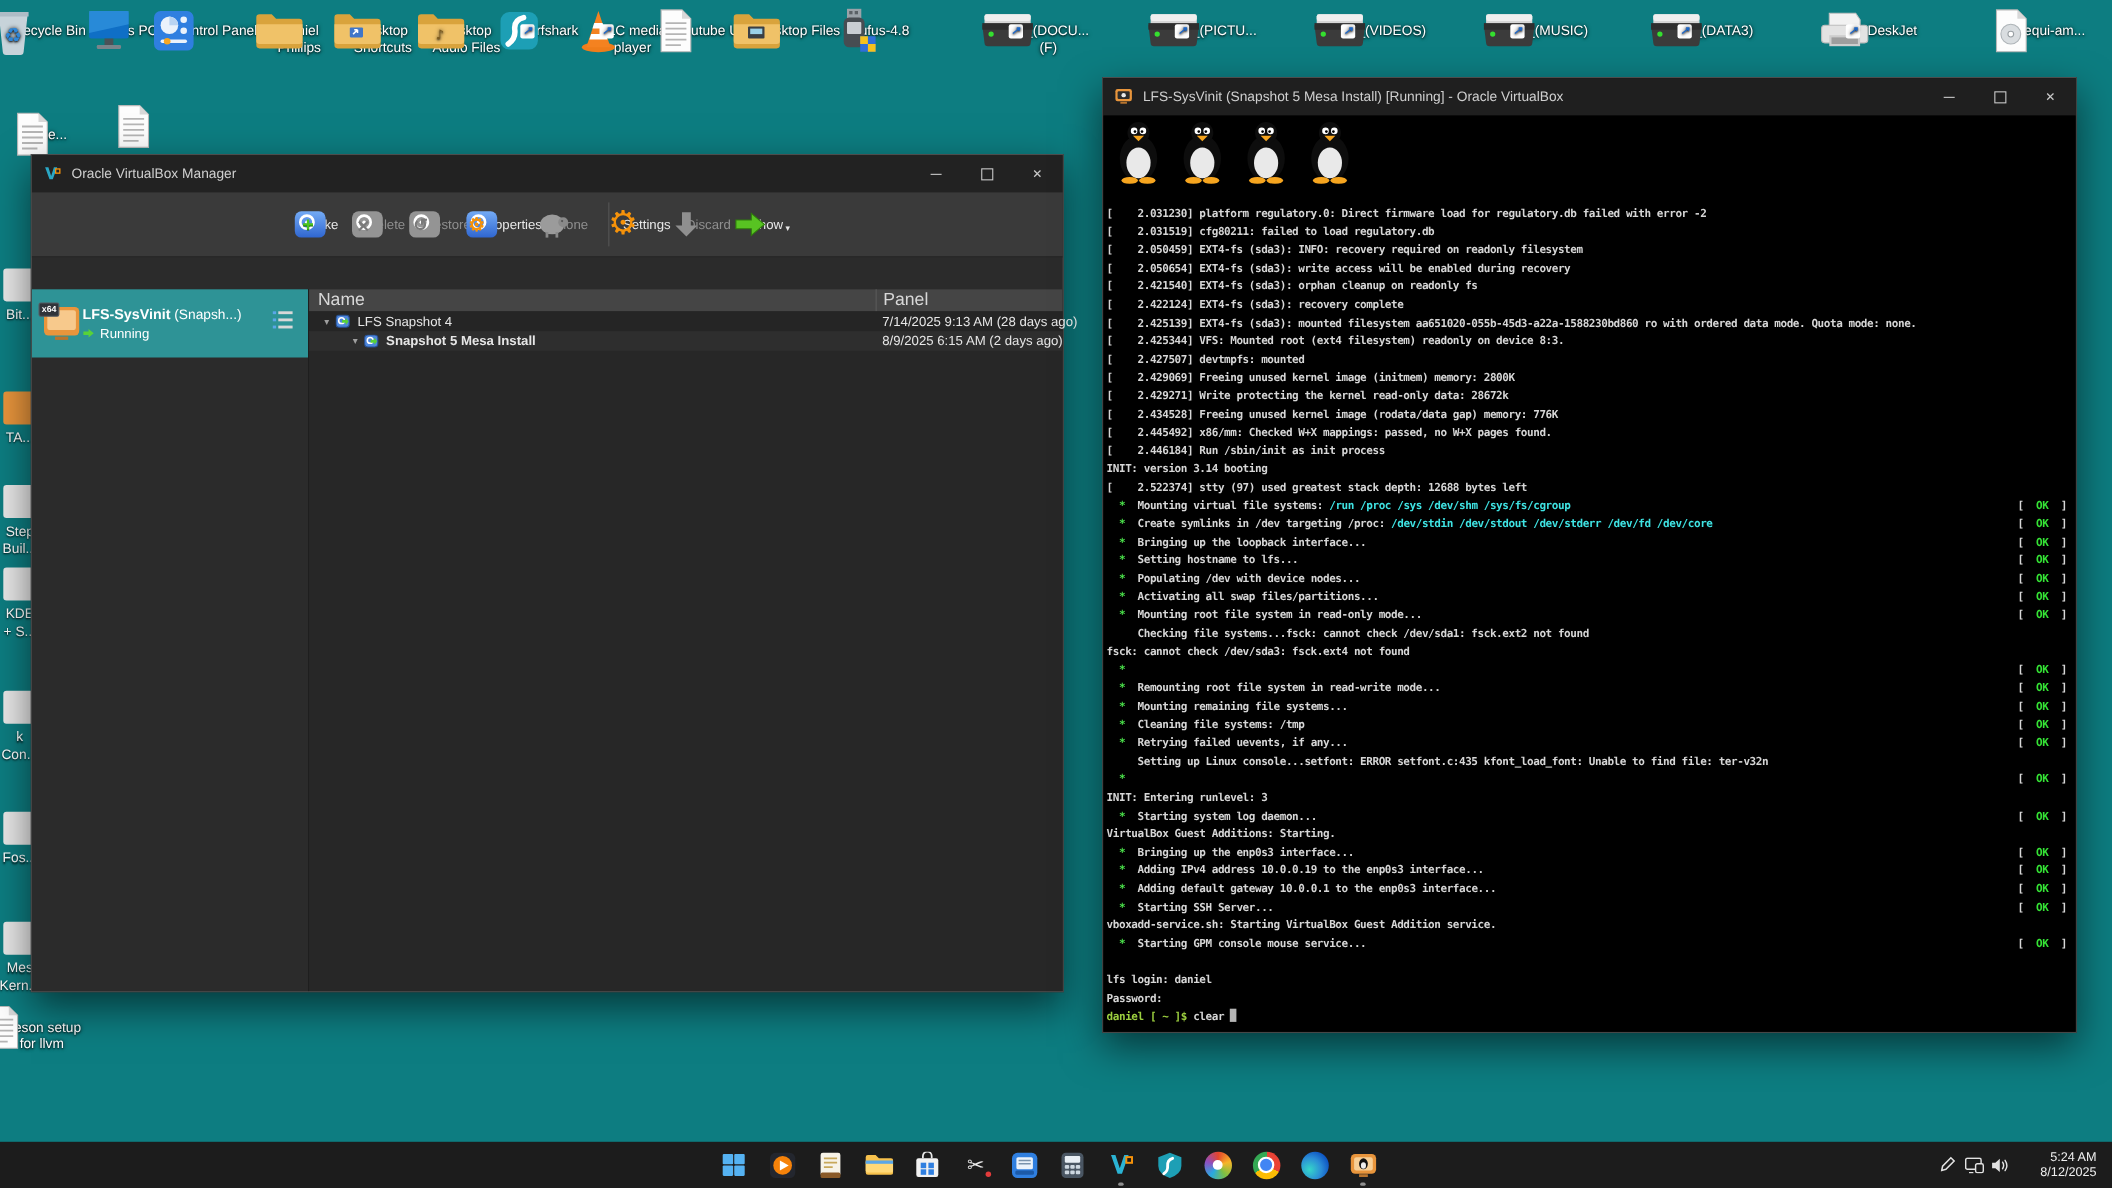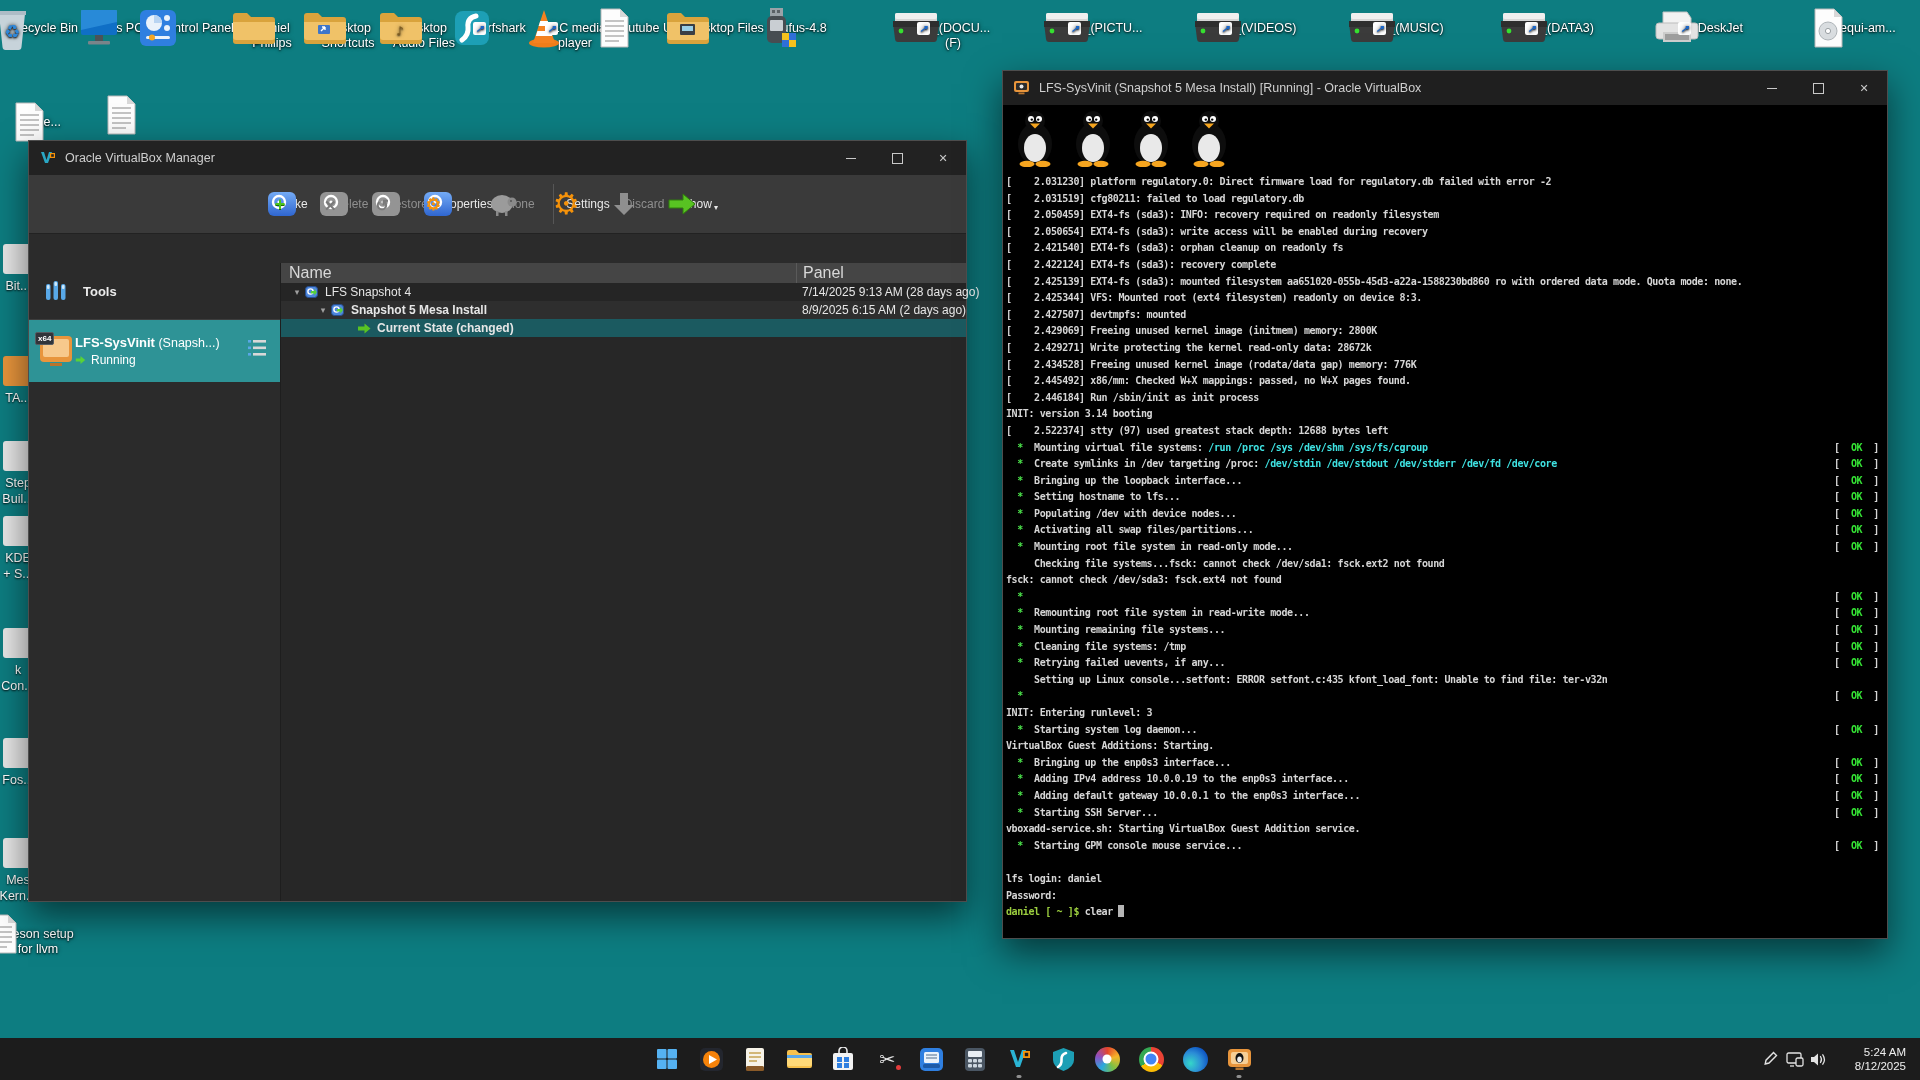--- a/index.html
+++ b/index.html
@@ -66,21 +66,21 @@
   .snap-row.sel{background:var(--row_sel,#1b5a60);}
   .snap-row .exp{color:#9f9f9f;font-size:9px;width:12px;text-align:center;}
   .snap-row .sic{margin:0 6px 0 2px;display:inline-flex;}
   .snap-row .r-taken{position:absolute;left:521px;}
   .snap-row b{font-weight:bold;}
   
   #vmw{left:1002px;top:70px;width:884px;height:867px;z-index:6;background:#101010;}
   #vmw .titlebar{background:#1f1f1f;}
   #console{position:absolute;left:0;top:34px;right:0;bottom:0;background:var(--console_bg,#000);overflow:hidden;}
   #pengs{position:absolute;left:10px;top:4px;display:flex;gap:14px;}
-  #con-lines{position:absolute;left:3px;right:0;top:69px;
+  #con-lines{position:absolute;left:3px;right:0;top:82px;
     font-family:"DejaVu Sans Mono",monospace;font-size:10px;font-weight:bold;
     letter-spacing:-0.4px;line-height:16.6px;white-space:pre;}
   .cl{position:relative;height:16.6px;}
   .c-w{color:var(--con_text,#d6d6d6);}
   .c-g{color:var(--con_green,#4ce64c);}
   .c-c{color:var(--con_cyan,#3fe3e3);}
   .c-p{color:var(--con_prompt,#9ccf3f);}
   .okb{position:absolute;right:8px;top:0;color:var(--con_text,#d6d6d6);}
   .okb b{color:var(--ok_green,#35e335);font-weight:bold;}
   .cur{display:inline-block;width:6px;height:12px;background:#b5b5b5;vertical-align:-2px;}
@@ -392,35 +392,20 @@
               <path d="M8 2 h8 v12 h6 L12 24 2 14 h6 z" fill="#8f8f8f"></path>
             </svg></span>
       <span>Discard</span></div>
         <div class="tbtn ">
       <span class="tico"><svg width="30" height="24" viewBox="0 0 30 24">
               <path d="M2 8 h14 V2 l12 10 -12 10 v-6 H2 z" fill="#58c322" stroke="#2f7d0c" stroke-width="1"></path>
             </svg></span>
       <span>Show<span style="font-size:8px;vertical-align:-2px"> ▾</span></span></div>
       </div>
     <div id="vbm-side">
-      <div class="tools-row">
-        <svg width="26" height="26" viewBox="0 0 26 26">
-          <g fill="#58a8e8">
-              <rect x="3" y="6" width="4.5" height="16" rx="2"></rect>
-              <rect x="10.5" y="3" width="4.5" height="19" rx="2"></rect>
-              <rect x="18" y="6" width="4.5" height="16" rx="2"></rect>
-            </g>
-          <g fill="#cfe8fa">
-              <rect x="4" y="7" width="2.5" height="4" rx="1"></rect>
-              <rect x="11.5" y="4" width="2.5" height="4" rx="1"></rect>
-              <rect x="19" y="7" width="2.5" height="4" rx="1"></rect>
-            </g>
-        </svg>
-        <span>Tools</span>
-      </div>
       <div class="vm-item">
         <span class="vm-ico">
           <svg width="38" height="34" viewBox="0 0 38 34">
               <rect x="3" y="2" width="32" height="26" rx="4" fill="#e8953c"></rect>
               <rect x="6" y="5" width="26" height="18" rx="2" fill="#f7c98c"></rect>
               <rect x="13" y="29" width="12" height="3" fill="#b8742d"></rect>
             </svg>
           <b class="x64">x64</b>
         </span>
         <span class="vm-text">
@@ -471,30 +456,20 @@
             <span class="sic">
               <svg width="14" height="13" viewBox="0 0 14 13">
                 <rect x="0.5" y="0.5" width="12" height="11" rx="3" fill="#4d86dd" stroke="#274f8f"></rect>
                 <circle cx="5.5" cy="5.5" r="2.6" fill="none" stroke="#fff" stroke-width="1.4"></circle>
                 <path d="M7 7 h4 V4.5 l3 4 -3 4 V10 H7z" fill="#58d238" transform="translate(0,-1) scale(0.85)"></path>
               </svg>
             </span>
       <span><b>Snapshot 5 Mesa Install</b></span>
       <span class="r-taken">8/9/2025 6:15 AM (2 days ago)</span>
           </div>
-          <div class="snap-row sel" style="padding-left:62px">
-      <span class="exp"></span>
-            <span class="sic">
-              <svg width="14" height="11" viewBox="0 0 14 11">
-                <path d="M1 3.5 h6.5 V0.5 l6 5 -6 5 V7.5 H1 z" fill="#58c322"></path>
-              </svg>
-            </span>
-      <span><b>Current State (changed)</b></span>
-      <span class="r-taken"></span>
-          </div>
         </div>
     </div>
   </div>
 
   <div class="window" id="vmw">
     <div class="titlebar">
       <span class="t-ic">
         <svg width="17" height="15" viewBox="0 0 17 15">
             <rect x="1" y="1" width="15" height="11" rx="2" fill="#e8953c"></rect>
             <rect x="3" y="3" width="11" height="7" rx="1" fill="#2b2b2b"></rect>

